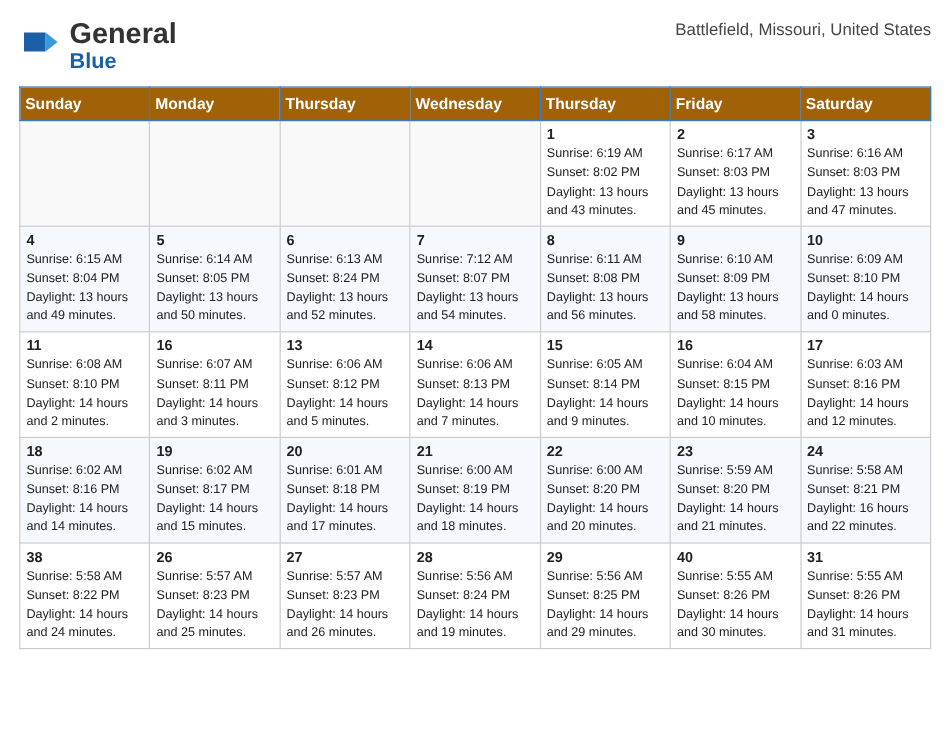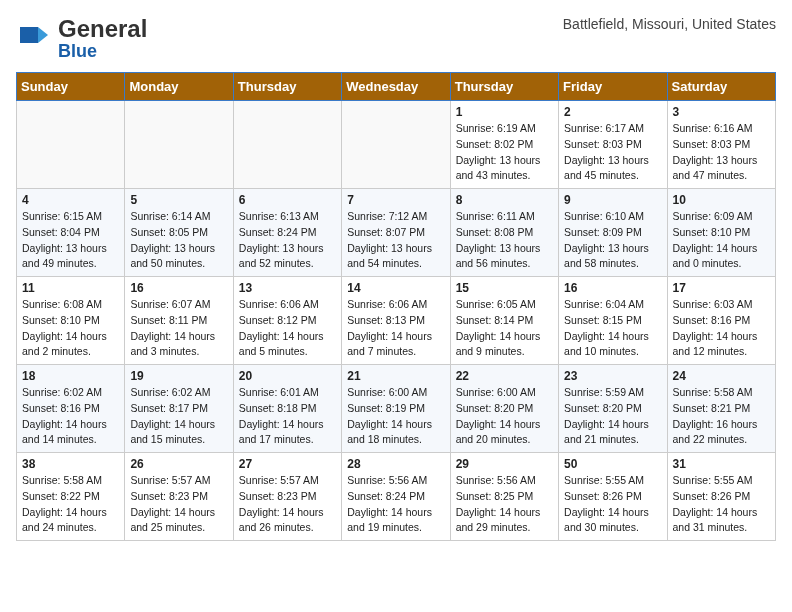--- a/index.html
+++ b/index.html
@@ -308,21 +308,21 @@
           <div class="sun-line">Sunset: 8:24 PM</div>
           <div class="sun-line">Daylight: 14 hours and 19 minutes.</div>
         </td>
         <td>
           <span class="day-num">29</span>
           <div class="sun-line">Sunrise: 5:56 AM</div>
           <div class="sun-line">Sunset: 8:25 PM</div>
           <div class="sun-line">Daylight: 14 hours and 29 minutes.</div>
         </td>
         <td>
-          <span class="day-num">50</span>
+          <span class="day-num">40</span>
           <div class="sun-line">Sunrise: 5:55 AM</div>
           <div class="sun-line">Sunset: 8:26 PM</div>
           <div class="sun-line">Daylight: 14 hours and 30 minutes.</div>
         </td>
         <td>
           <span class="day-num">31</span>
           <div class="sun-line">Sunrise: 5:55 AM</div>
           <div class="sun-line">Sunset: 8:26 PM</div>
           <div class="sun-line">Daylight: 14 hours and 31 minutes.</div>
         </td>

